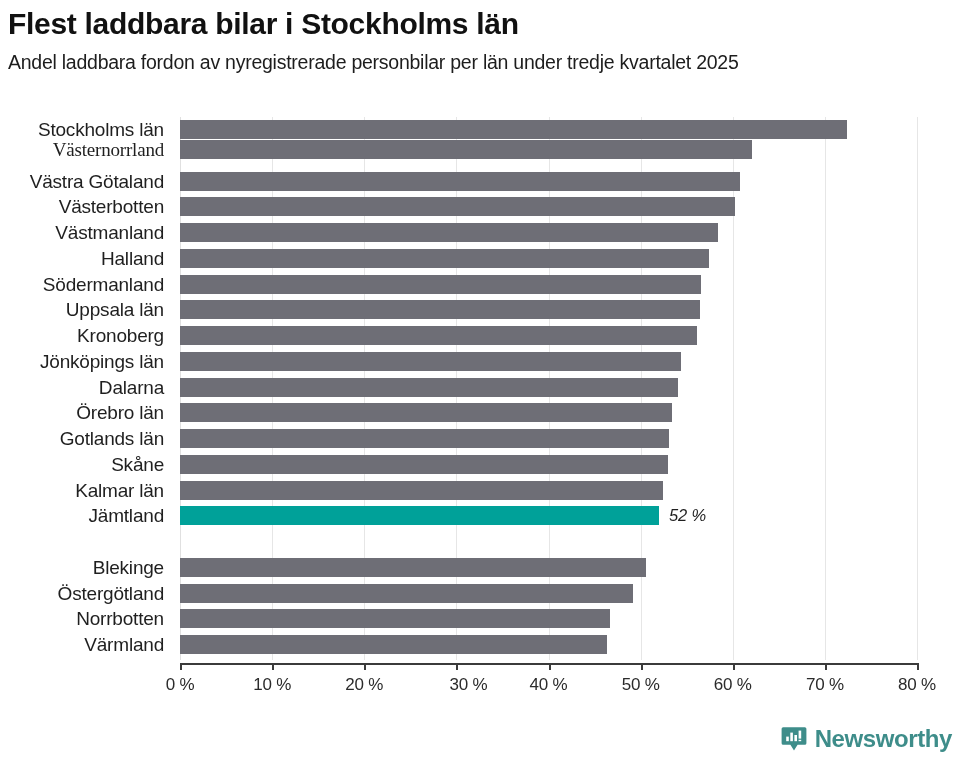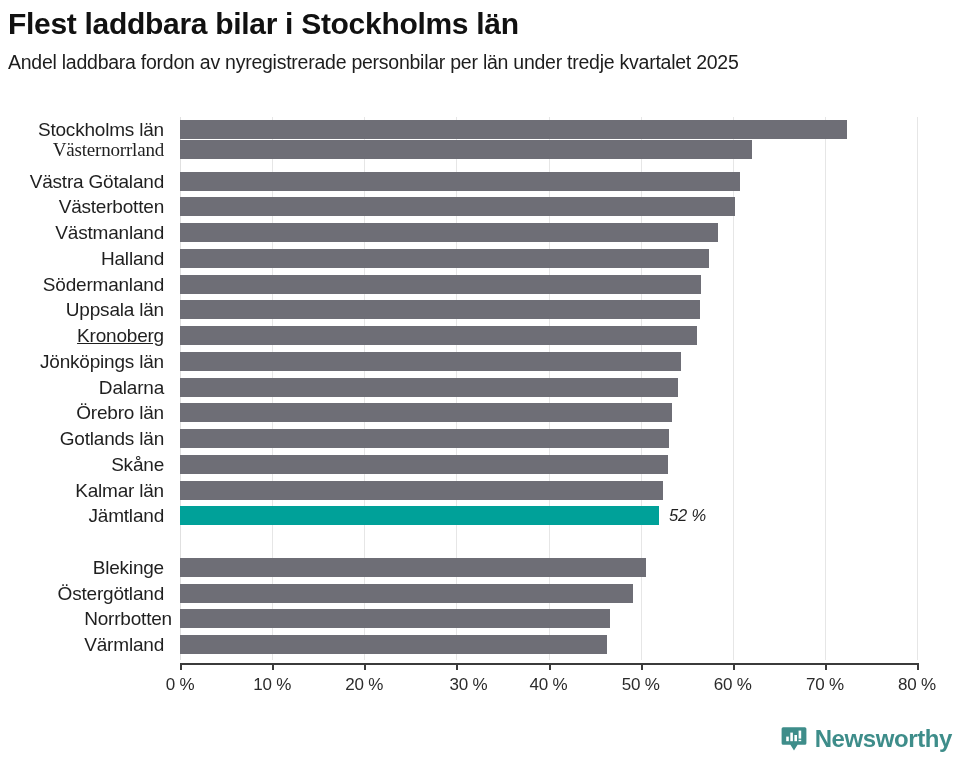--- a/index.html
+++ b/index.html
@@ -234,21 +234,21 @@
       </div>
       <div class="bar-row" style="top: 157.5px; height: 19px;">
         <div class="cat-label" style="top: 0px; right: 753px;">Södermanland</div>
         <div class="bar" style="width: 520.506px;"></div>
       </div>
       <div class="bar-row" style="top: 183.25px; height: 19px;">
         <div class="cat-label" style="top: 0px; right: 753px;">Uppsala län</div>
         <div class="bar" style="width: 519.585px;"></div>
       </div>
       <div class="bar-row" style="top: 209px; height: 19px;">
-        <div class="cat-label" style="top: 0px; right: 753px; text-decoration: underline;">Kronoberg</div>
+        <div class="cat-label" style="top: 0px; right: 753px;">Kronoberg</div>
         <div class="bar" style="width: 516.821px;"></div>
       </div>
       <div class="bar-row" style="top: 234.75px; height: 19px;">
         <div class="cat-label" style="top: 0px; right: 753px;">Jönköpings län</div>
         <div class="bar" style="width: 501.16px;"></div>
       </div>
       <div class="bar-row" style="top: 260.5px; height: 19px;">
         <div class="cat-label" style="top: 0px; right: 753px;">Dalarna</div>
         <div class="bar" style="width: 498.396px;"></div>
       </div>
@@ -274,21 +274,21 @@
         <div class="value-label" style="left: 489.05px; top: 0px;">52 %</div>
       </div>
       <div class="bar-row" style="top: 440.75px; height: 19px;">
         <div class="cat-label" style="top: 0px; right: 753px;">Blekinge</div>
         <div class="bar" style="width: 466.152px;"></div>
       </div>
       <div class="bar-row" style="top: 466.5px; height: 19px;">
         <div class="cat-label" style="top: 0px; right: 753px;">Östergötland</div>
         <div class="bar" style="width: 453.255px;"></div>
       </div>
-      <div class="bar-row" style="top: 492.25px; height: 19px; padding-left: 8px;">
+      <div class="bar-row" style="top: 492.25px; height: 19px;">
         <div class="cat-label" style="top: 0px; right: 753px;">Norrbotten</div>
         <div class="bar" style="width: 430.224px;"></div>
       </div>
       <div class="bar-row" style="top: 518px; height: 19px;">
         <div class="cat-label" style="top: 0px; right: 753px;">Värmland</div>
         <div class="bar" style="width: 427.46px;"></div>
       </div>
     </div>
 
   <div class="footer-logo">

